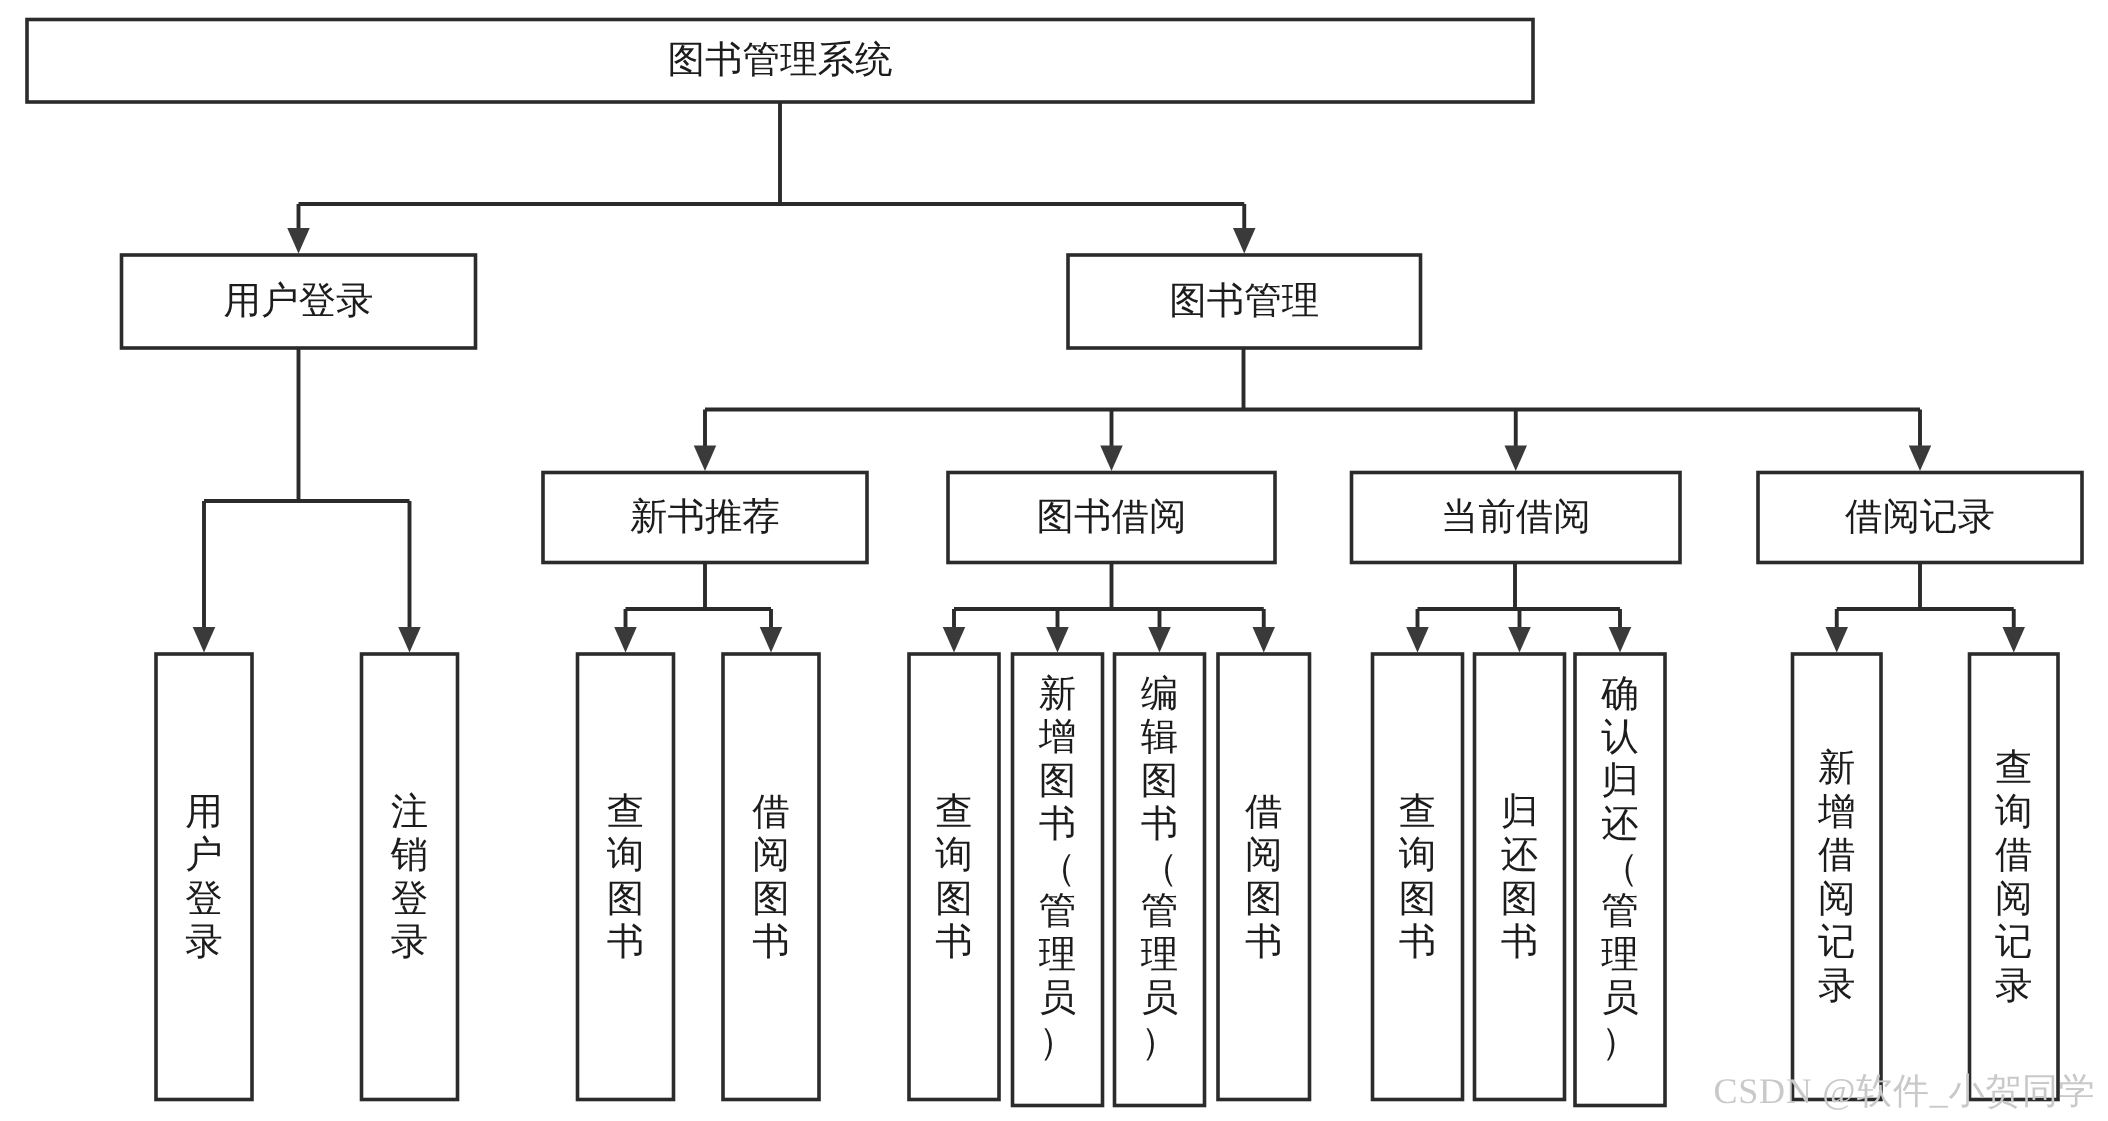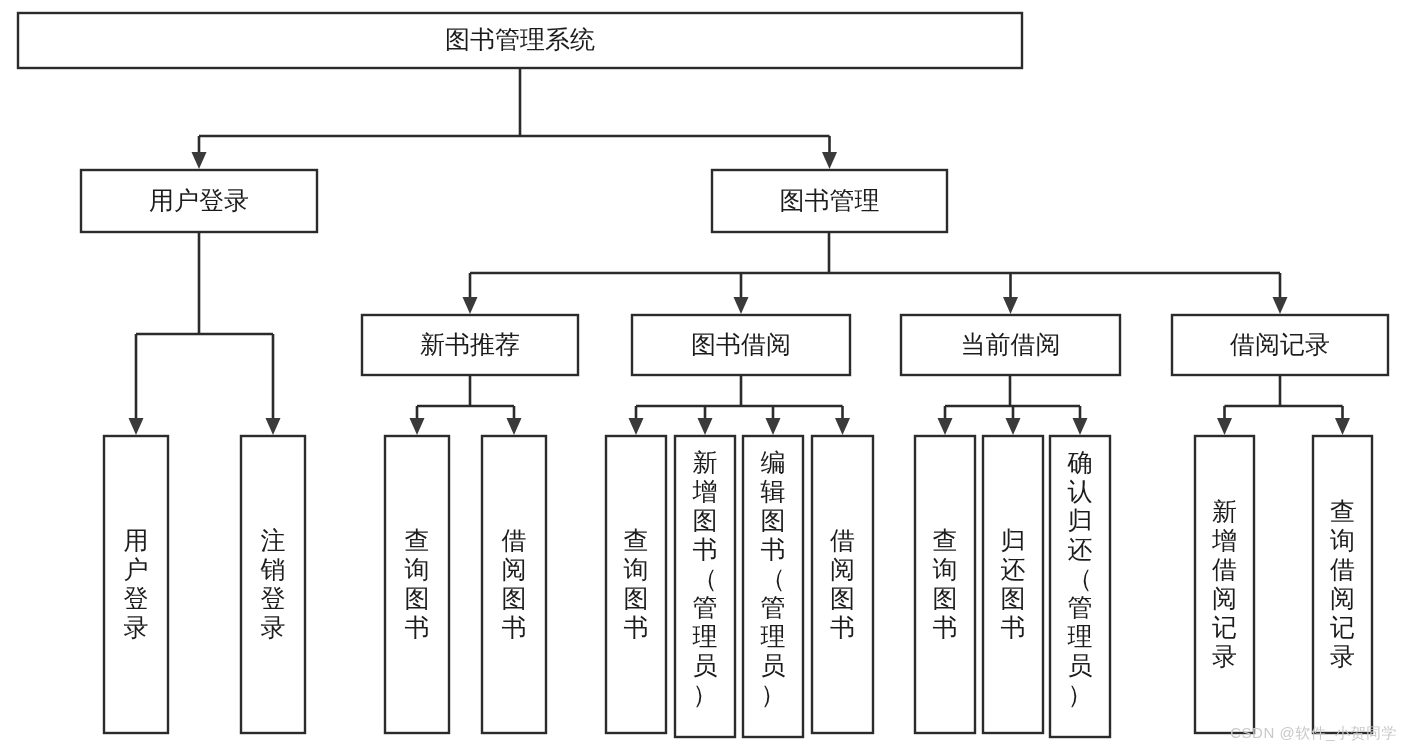--- a/index.html
+++ b/index.html
@@ -53,22 +53,22 @@
   .node-label-v {
     fill: #1c1c1c;
     font-family: "Liberation Sans", "DejaVu Sans", sans-serif;
     font-size: 25px;
     text-anchor: middle;
   }
   .watermark-text {
     position: absolute;
     right: 8px;
     bottom: 4px;
-    font-family: Liberation Sans, sans-serif;
-    font-size: 15px;
+    font-family: Liberation Serif, serif;
+    font-size: 24px;
     color: #c9c9c9;
     white-space: nowrap;
     letter-spacing: 0.5px;
     pointer-events: none;
   }
 </style>
 </head>
 <body>
 
 <div id="diagram-root">

